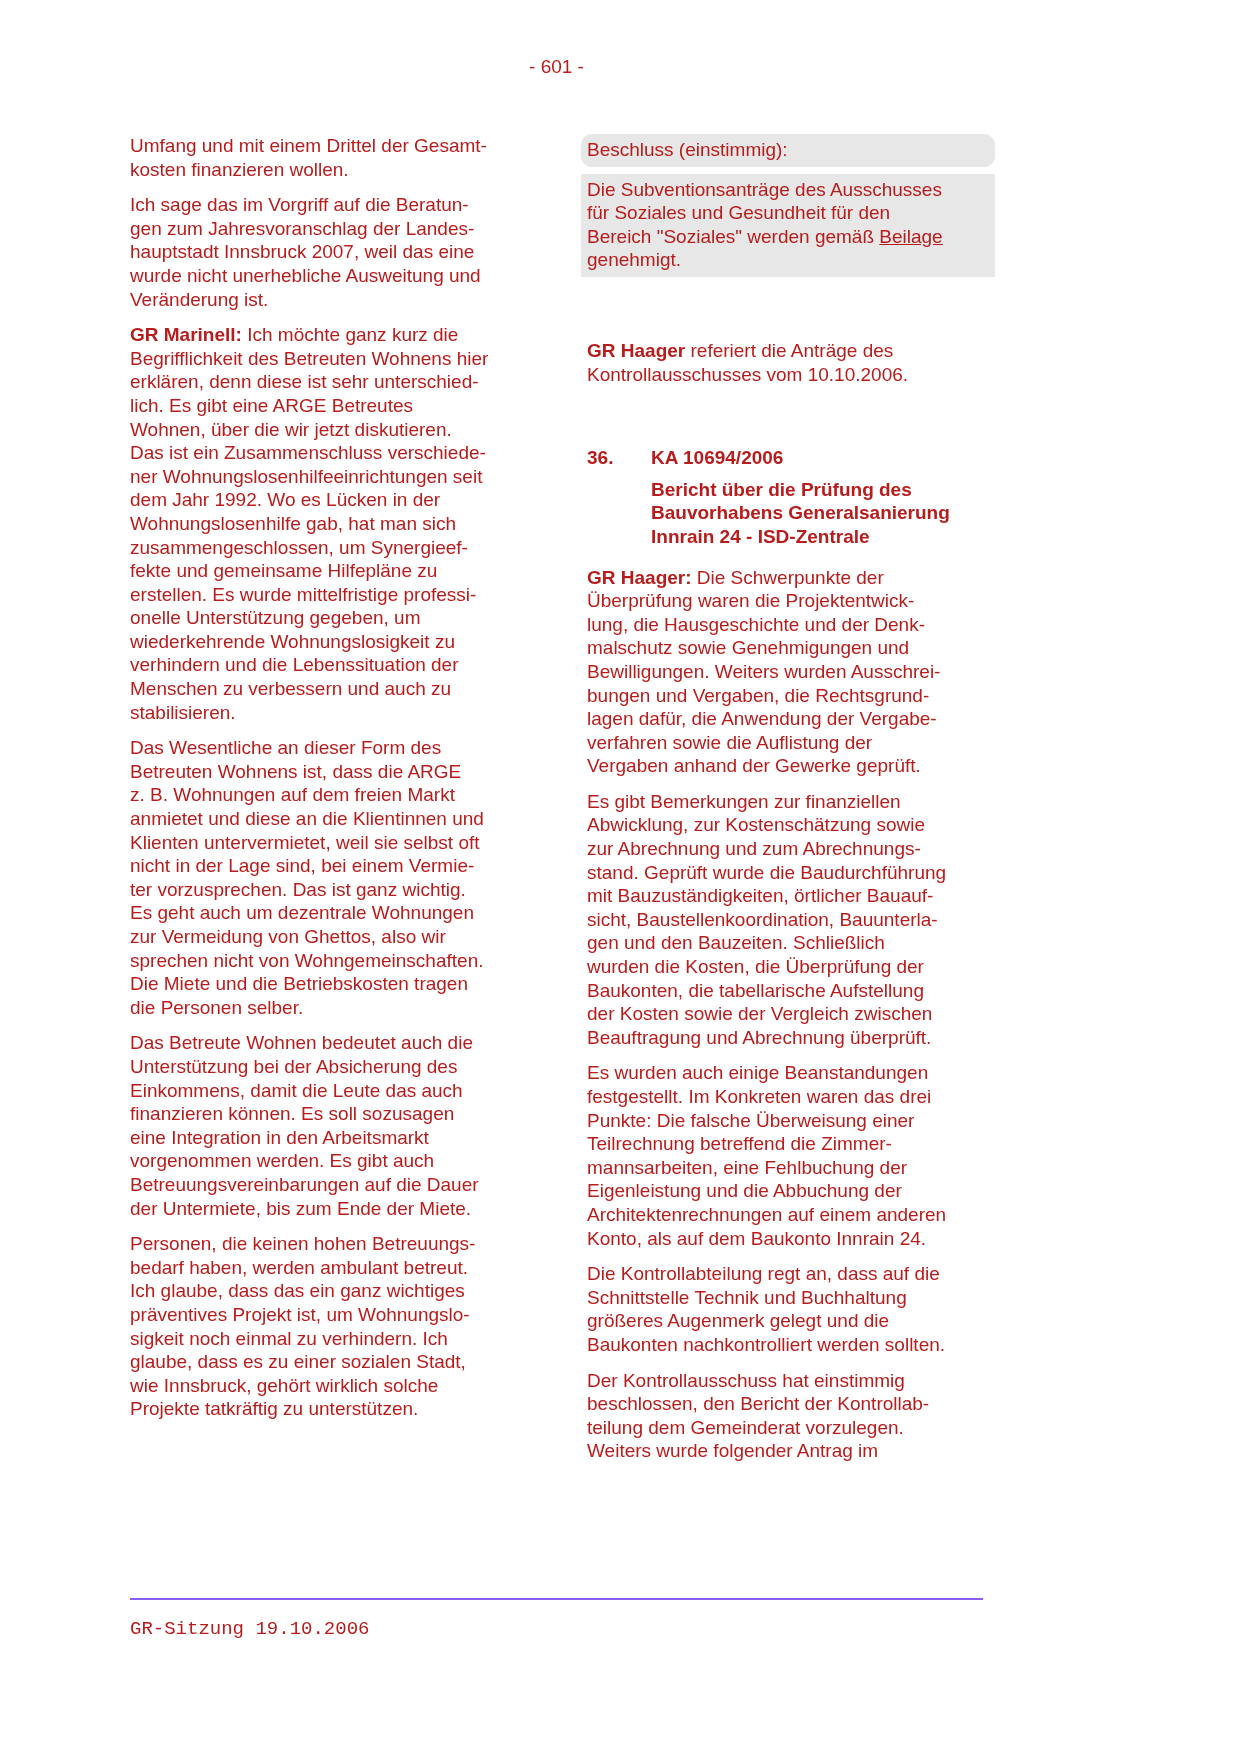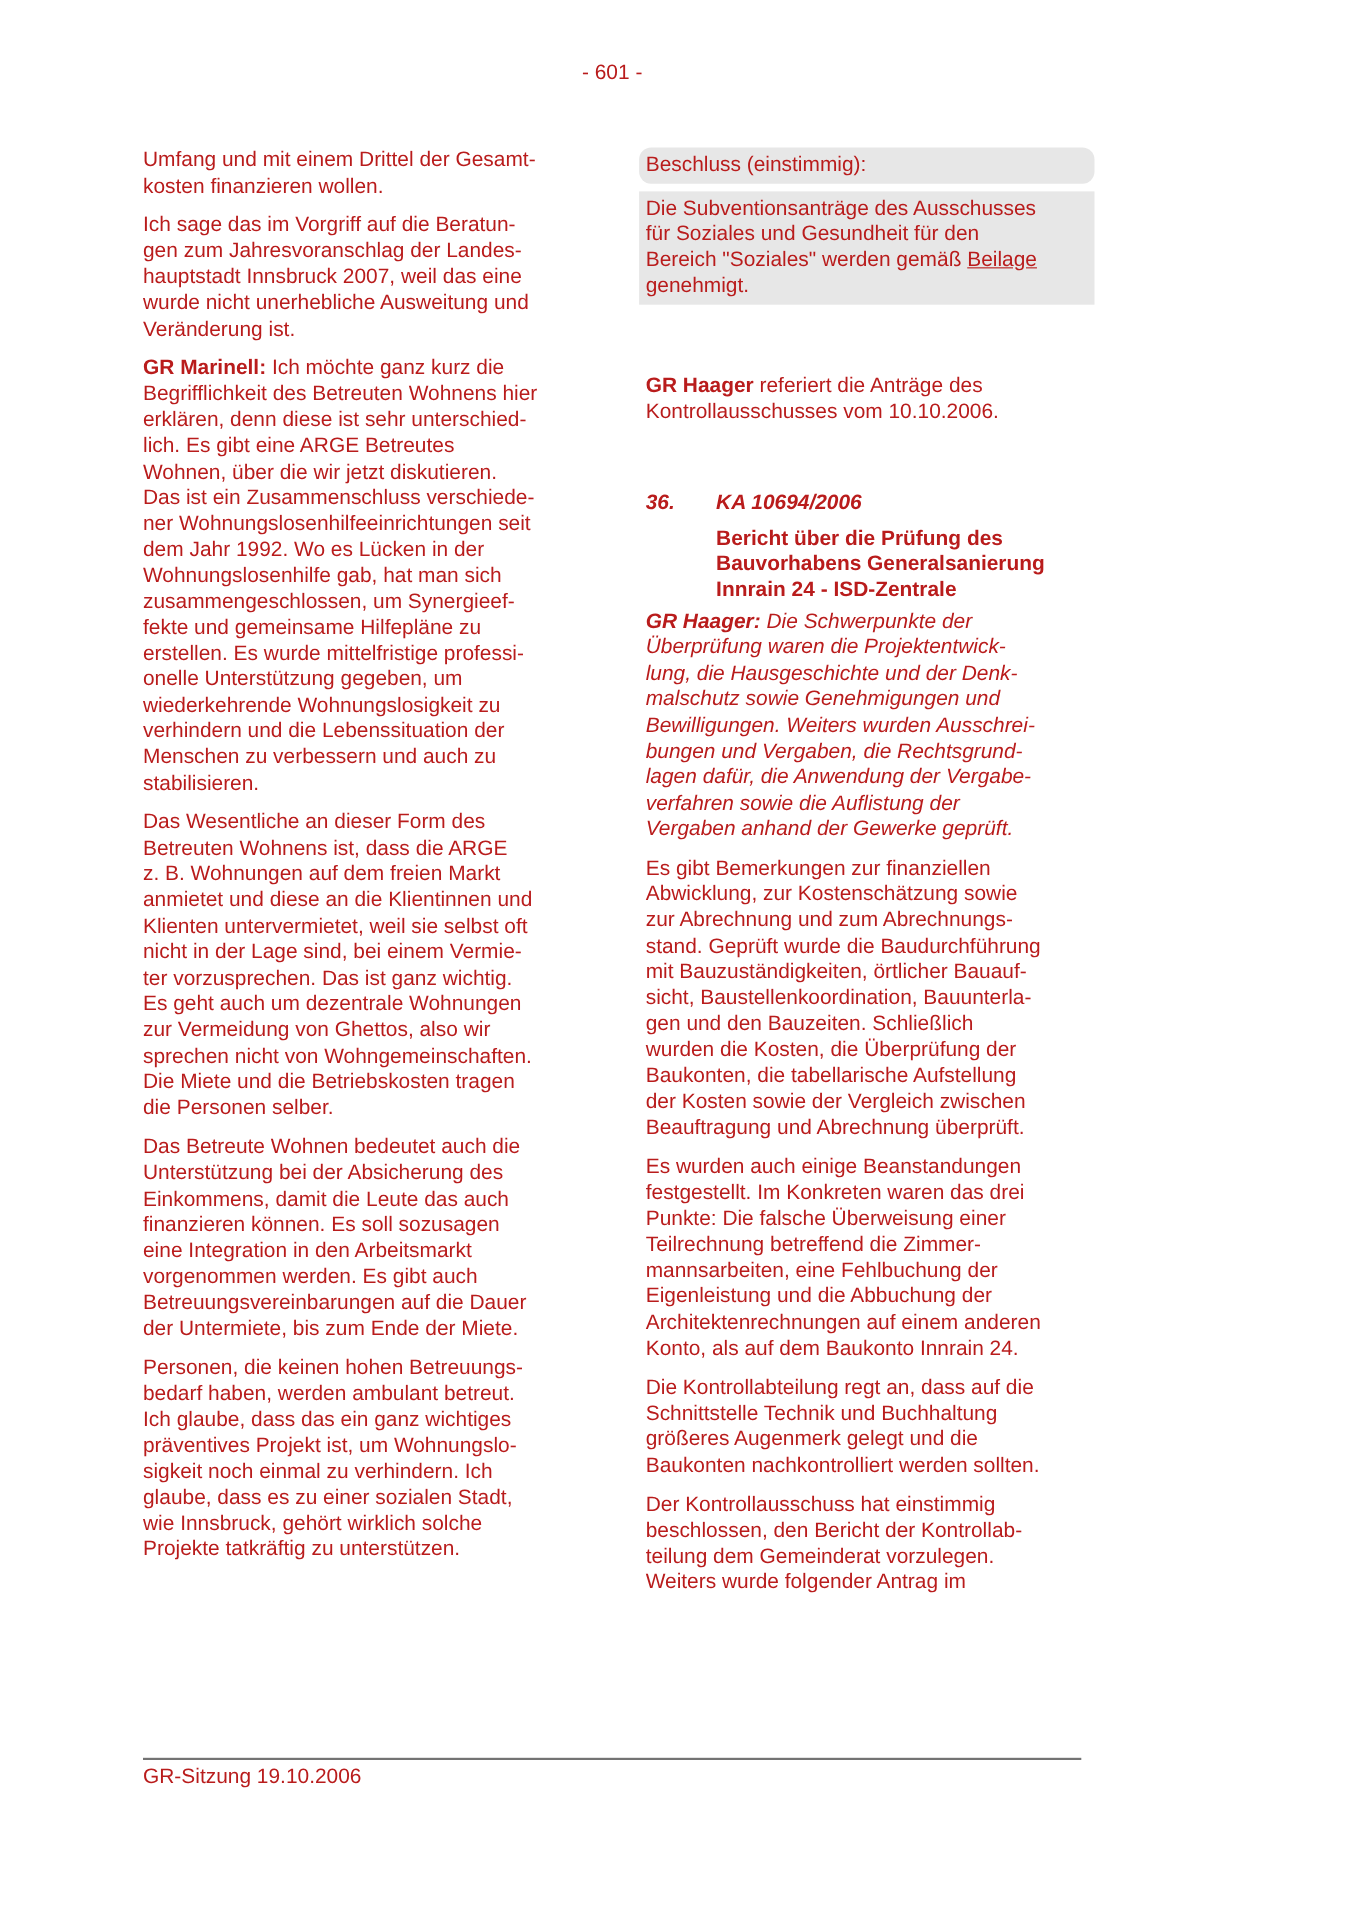--- a/index.html
+++ b/index.html
@@ -35,36 +35,37 @@
     padding: 4px 7px 5px 6px;
     margin-left: -6px;
     margin-right: -8px;
   }
   .decision-heading { margin-bottom: 7px; border-radius: 11px; }
   .decision-body   { margin-bottom: 0; }
 
   .referral { margin-top: 62px; margin-bottom: 0; }
 
   .agenda-item { margin-top: 60px; font-weight: bold; }
-  .agenda-row { display: flex; font-style: italic; }
+  .agenda-row { display: flex; }
   .agenda-number { width: 64px; flex: 0 0 64px; }
   .agenda-code { flex: 1; }
   .agenda-title { margin-left: 64px; margin-top: 8px; white-space: pre-line; }
 
-  .body-start { margin-top: 5px; font-style: italic; }
+  .body-start { margin-top: 17px; }
 
   .underline { text-decoration: underline; }
 
   .footer {
     position: absolute;
     left: 130px;
     top: 1598px;
     width: 853px;
-    border-top: 2px solid #737373;
-    padding-top: 4px;
+    border-top: 2px solid #8b5cf6;
+    padding-top: 18px;
+    font-family: Liberation Mono, monospace;
   }
 </style>
 </head>
 <body>
 
 <div class="page">
 
   <div class="page-number">- 601 -</div>
 
   <div class="col col-left">

